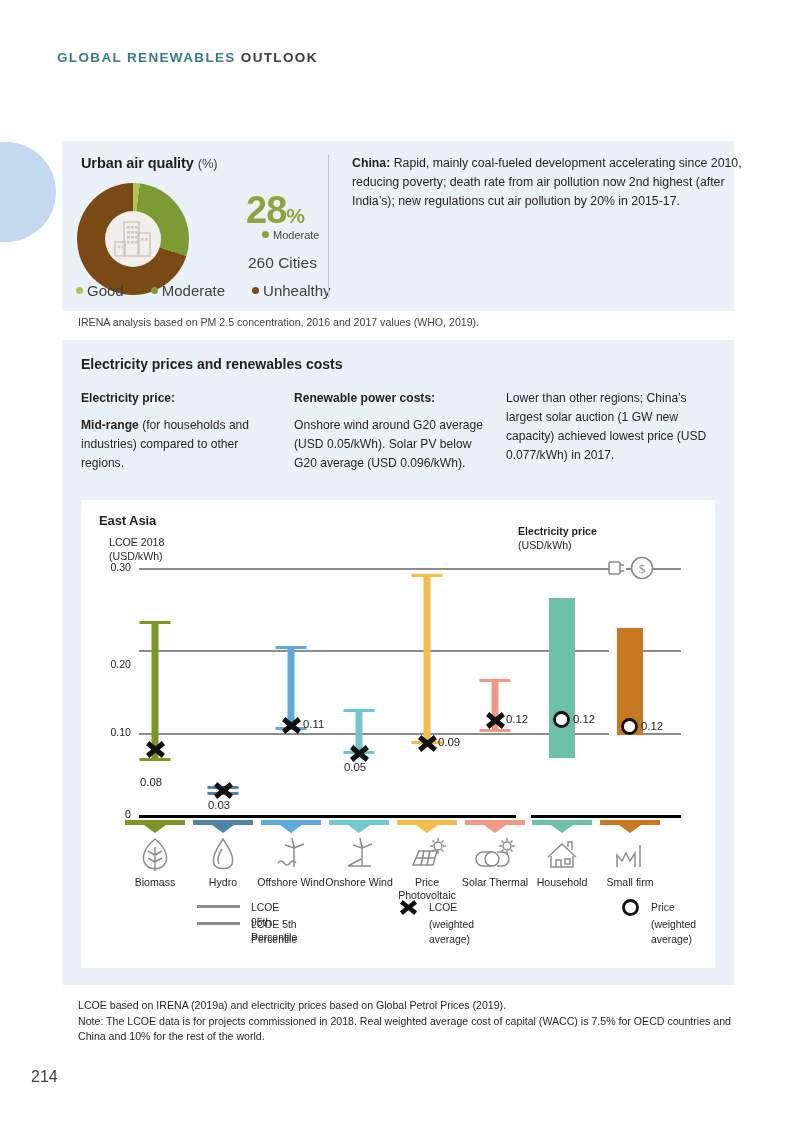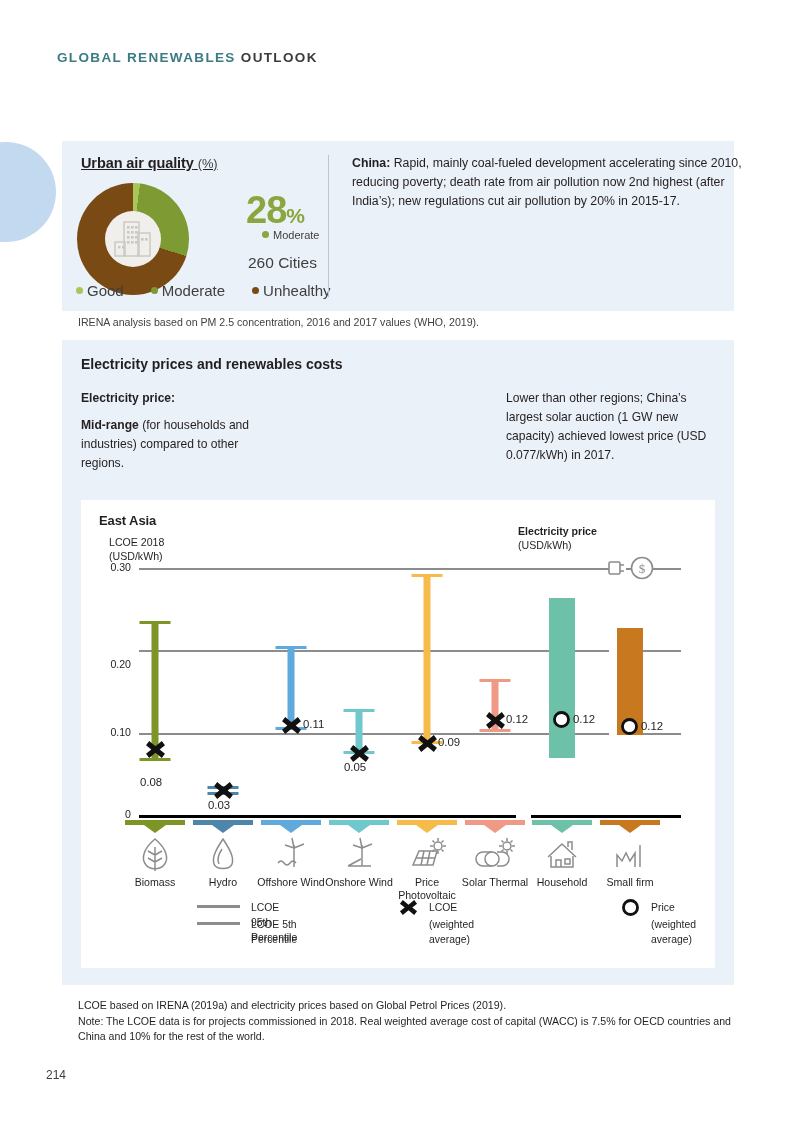--- a/index.html
+++ b/index.html
@@ -22,21 +22,21 @@
   #doc-header .g{color:#3b7c84;}
   #doc-header .o{color:#3b3b3b;}
 
   
   #panel-air{
     position:absolute;left:62px;top:141px;width:672px;height:170px;
     background:#eaf1f8;
   }
   #air-title{
     position:absolute;left:19px;top:14px;font-size:14.5px;font-weight:bold;
-    color:#231f20;letter-spacing:-0.1px;text-decoration:underline;
+    color:#231f20;letter-spacing:-0.1px;
   }
   #air-title .pct{font-weight:normal;font-size:13px;color:#3f3f3f;}
 
   #donut-wrap{position:absolute;left:15px;top:42px;width:112px;height:112px;}
   #donut{position:absolute;left:0;top:0;width:112px;height:112px;border-radius:50%;}
   #donut-hole{
     position:absolute;left:28px;top:28px;width:56px;height:56px;border-radius:50%;
     background:#f0efec;
   }
   #city-icon{position:absolute;left:28px;top:28px;width:56px;height:56px;}
@@ -122,21 +122,21 @@
 
   #chart-legend{position:absolute;left:116px;top:400px;width:510px;font-size:10.4px;color:#231f20;}
   .lg{position:absolute;}
   .lg .t{line-height:1.45;}
   .lgline{position:absolute;width:43px;height:3px;background:#8c8c8c;}
 
   #footnote{
     position:absolute;left:78px;top:998px;width:660px;font-size:10.6px;
     line-height:1.48;color:#231f20;
   }
-  #page-num{position:absolute;left:46px;top:1068px;font-size:12px;color:#3f3f3f;}
+  #page-num{position:absolute;left:31px;top:1068px;font-size:16px;color:#3f3f3f;}
 </style>
 </head>
 <body>
 
 <div id="left-circle"></div>
 
 <div id="doc-header">
   <span class="g">GLOBAL RENEWABLES</span>
   <span class="o">OUTLOOK</span>
 </div>
@@ -211,20 +211,24 @@
 
 <div id="air-caption">IRENA analysis based on PM 2.5 concentration, 2016 and 2017 values (WHO, 2019).</div>
 
 <div id="panel-elec">
   <div id="elec-title">Electricity prices and renewables costs</div>
 
   <div class="col" id="col1">
     <span class="ch">Electricity price:</span>
     <b>Mid-range</b><span> (for households and industries) compared to other regions.</span>
   </div>
+  <div class="col" id="col2">
+    <span class="ch">Renewable power costs:</span>
+    <span>Onshore wind around G20 average (USD 0.05/kWh). Solar PV below G20 average (USD 0.096/kWh).</span>
+  </div>
   <div class="col" id="col3">
     <span>Lower than other regions; China’s largest solar auction (1 GW new capacity) achieved lowest price (USD 0.077/kWh) in 2017.</span>
   </div>
 
   <div id="chart">
     <div id="chart-title">East Asia</div>
     <div id="y-label">
       <div>LCOE 2018</div>
       <div>(USD/kWh)</div>
     </div>

